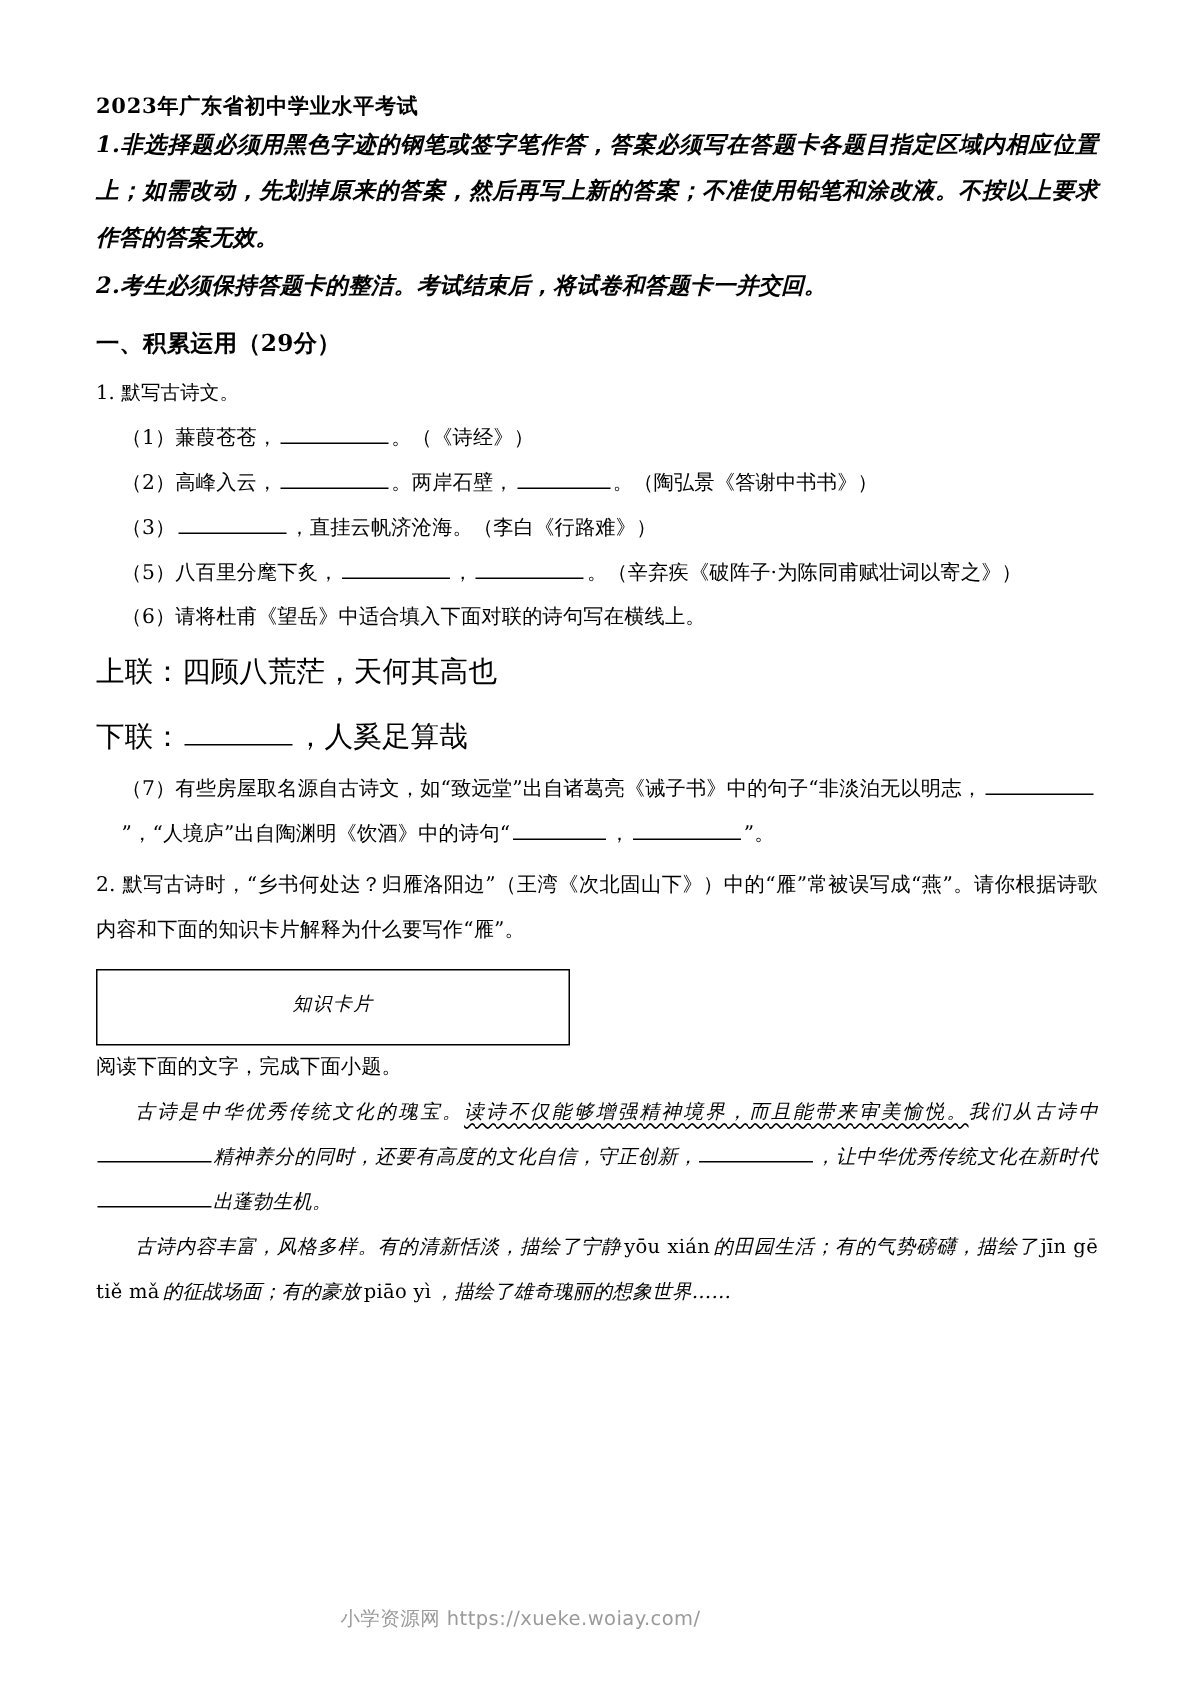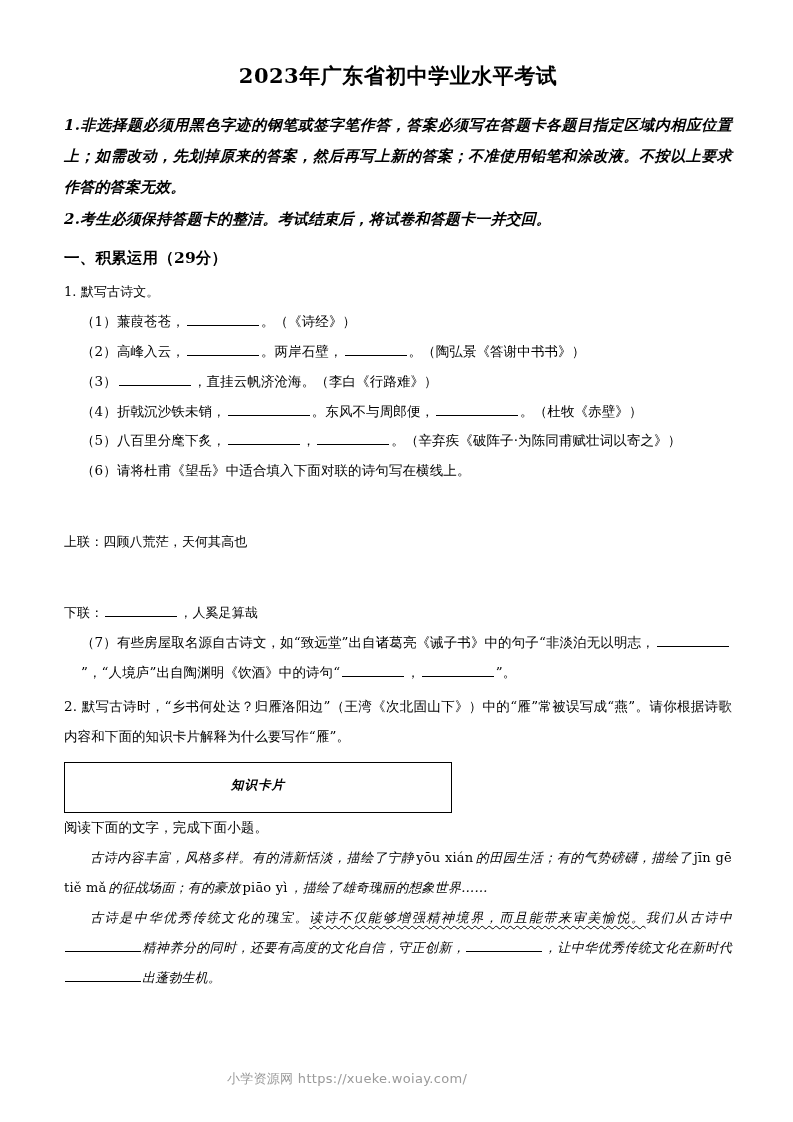--- a/index.html
+++ b/index.html
@@ -18,26 +18,25 @@
   }
   .content {
     position: absolute;
     left: 64px;
     top: 0;
     width: 668px;
   }
 
   
   .doc-title {
-    text-align: center;
-    font-size: 21px;
+    font-size: 14px;
     font-weight: bold;
     letter-spacing: 0.5px;
     margin-top: 62px;
-    margin-bottom: 20px;
+    margin-bottom: 1px;
     font-family: "DejaVu Serif", "Liberation Serif", serif;
   }
 
   
   .instructions {
     font-size: 15px;
     font-weight: bold;
     line-height: 2.08;
     text-align: justify;
     letter-spacing: 0.2px;
@@ -62,24 +61,23 @@
     letter-spacing: 0.1px;
   }
   .q-main { margin-top: 2px; }
   .sub {
     font-size: 13.5px;
     line-height: 2.22;
     padding-left: 17px;
     letter-spacing: 0.1px;
   }
   .couplet {
-    font-size: 13px;
-    line-height: 2.22;
-    letter-spacing: 0.1px;
-    margin-top: 42px;
+    font-size: 19px;
+    line-height: 2.22;
+    letter-spacing: 0.1px;
   }
 
   
   .blank {
     display: inline-block;
     border-bottom: 1px solid #000;
     vertical-align: baseline;
     height: 0.95em;
     margin: 0 2px;
   }
@@ -92,30 +90,29 @@
     font-size: 13.5px;
     line-height: 2.22;
     text-align: justify;
     margin-top: 4px;
     letter-spacing: 0.1px;
   }
 
   
   .card-box {
     box-sizing: border-box;
-    width: 388px;
+    width: 316px;
     margin-top: 10px;
     margin-left: 0px;
     border: 1px solid #000;
     padding: 10px 14px 13px 14px;
     font-family: "DejaVu Serif", "Liberation Serif", serif;
     font-style: italic;
     font-size: 12.5px;
     line-height: 1.95;
-    font-weight: bold;
   }
   .card-title {
     text-align: center;
     font-size: 12.5px;
     font-style: italic;
     margin-bottom: 2px;
     letter-spacing: 1px;
   }
   .card-body {
     text-align: justify;
@@ -194,23 +191,20 @@
     </div>
 
     <div class="sub">
       <span>（2）</span><span>高峰入云，</span><span class="blank bl-md"></span><span>。两岸石壁，</span><span class="blank bl-sm"></span><span>。（陶弘景《答谢中书书》）</span>
     </div>
 
     <div class="sub">
       <span>（3）</span><span class="blank bl-md"></span><span>，直挂云帆济沧海。（李白《行路难》）</span>
     </div>
 
-    <div class="sub">
-      <span>（4）</span><span>折戟沉沙铁未销，</span><span class="blank bl-lg"></span><span>。东风不与周郎便，</span><span class="blank bl-lg"></span><span>。（杜牧《赤壁》）</span>
-    </div>
 
     <div class="sub">
       <span>（5）</span><span>八百里分麾下炙，</span><span class="blank bl-md"></span><span>，</span><span class="blank bl-md"></span><span>。（辛弃疾《破阵子·为陈同甫赋壮词以寄之》）</span>
     </div>
 
     <div class="sub">
       <span>（6）</span><span>请将杜甫《望岳》中适合填入下面对联的诗句写在横线上。</span>
     </div>
 
     <div class="couplet">
@@ -226,24 +220,24 @@
     </div>
 
     <div class="q2">2. 默写古诗时，“乡书何处达？归雁洛阳边”（王湾《次北固山下》）中的“雁”常被误写成“燕”。请你根据诗歌内容和下面的知识卡片解释为什么要写作“雁”。</div>
 
     <div class="card-box">
       <div class="card-title">知识卡片</div>
     </div>
 
     <div class="passage-lead">阅读下面的文字，完成下面小题。</div>
 
+    <div class="passage p2">
+      <span>古诗是中华优秀传统文化的瑰宝。</span><span class="wavy">读诗不仅能够增强精神境界，而且能带来审美愉悦。</span><span>我们从古诗中</span><span class="blank-i"></span><span>精神养分的同时，还要有高度的文化自信，守正创新，</span><span class="blank-i"></span><span>，让中华优秀传统文化在新时代</span><span class="blank-i"></span><span>出蓬勃生机。</span>
+    </div>
+
     <div class="passage">
       <span>古诗内容丰富，风格多样。有的清新恬淡，描绘了宁静</span><span class="pinyin">yōu xián</span><span>的田园生活；有的气势磅礴，描绘了</span><span class="pinyin">jīn  gē tiě  mǎ</span><span>的征战场面；有的豪放</span><span class="pinyin">piāo yì</span><span>，描绘了雄奇瑰丽的想象世界……</span>
     </div>
 
-    <div class="passage p2">
-      <span>古诗是中华优秀传统文化的瑰宝。</span><span class="wavy">读诗不仅能够增强精神境界，而且能带来审美愉悦。</span><span>我们从古诗中</span><span class="blank-i"></span><span>精神养分的同时，还要有高度的文化自信，守正创新，</span><span class="blank-i"></span><span>，让中华优秀传统文化在新时代</span><span class="blank-i"></span><span>出蓬勃生机。</span>
-    </div>
-
   </div>
 
   <div class="watermark">小学资源网 https://xueke.woiay.com/</div>
 </div>
 
 </body></html>

